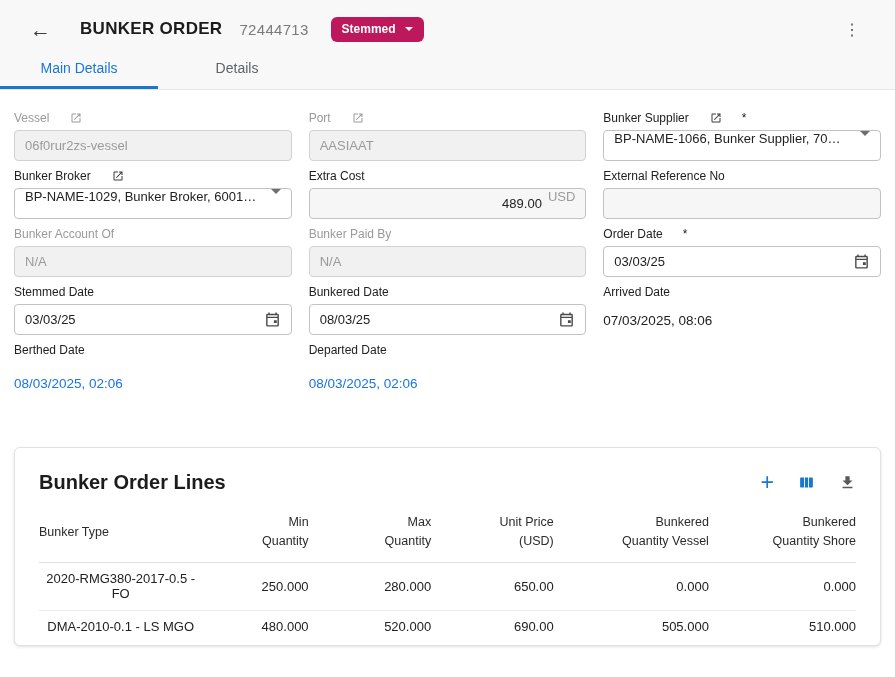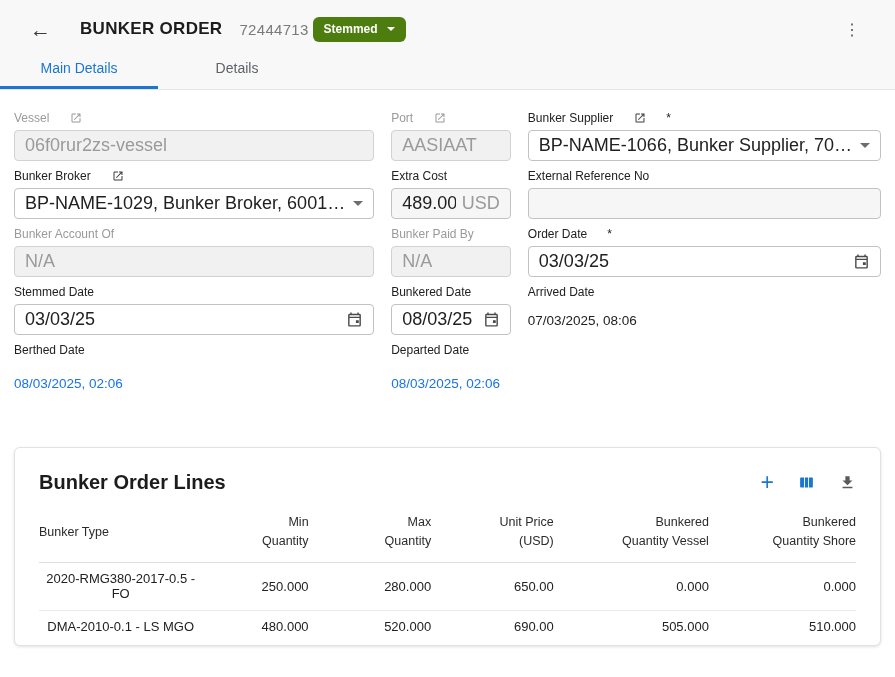--- a/index.html
+++ b/index.html
@@ -8,38 +8,38 @@
     width:895px; height:677px; overflow:hidden;
     background:#ffffff; color:#212121;
     font-family:"Liberation Sans", sans-serif;
   }
   
   .header { background:#f8f8f8; border-bottom:1px solid #e6e6e6; }
   .header-top { display:flex; align-items:center; padding:15px 30px 2px 30px; height:45px; }
   .back-btn { font-size:21px; color:#3c3c3c; cursor:pointer; line-height:1; width:26px; }
   .page-title { font-size:17px; font-weight:700; letter-spacing:.3px; margin-left:24px; color:#1c1c1c; }
   .order-no { font-size:15px; color:#7a7a7a; margin-left:17px; letter-spacing:.3px; }
-  .status-badge { margin-left:4px; background:#4d7c0f; color:#fff; font-size:12px; font-weight:700;
+  .status-badge { margin-left:22px; background:#be185d; color:#fff; font-size:12px; font-weight:700;
     padding:5px 11px 6px; border-radius:6px; display:flex; align-items:center; gap:9px; cursor:pointer; }
   .badge-caret { width:0; height:0; border-left:4px solid transparent; border-right:4px solid transparent; border-top:4px solid #fff; }
   .kebab-btn { margin-left:auto; color:#5a5a5a; font-size:16px; letter-spacing:1px; cursor:pointer; padding:2px 4px; }
   
   .tabs { display:flex; margin-top:4px; }
   .tab { width:158px; text-align:center; font-size:14px; font-weight:500; padding:11px 0 10px;
          color:#5f6368; cursor:pointer; border-bottom:3px solid transparent; }
   .tab.active { color:#1976d2; border-bottom-color:#1976d2; }
   
   .form-grid { display:grid; grid-template-columns:1fr 1fr 1fr; column-gap:17px; padding:21px 14px 0; }
   .field { margin-bottom:8px; min-height:50px; }
   .field-label { font-size:12px; color:#212121; display:flex; align-items:center; gap:21px; margin-bottom:5px; line-height:14px; }
   .field-label.muted { color:#9a9a9a; }
   .field-label .req { margin-left:-1px; }
   .ext-icon svg { width:12px; height:12px; display:block; }
-  .control { height:31px; border:1px solid #c2c2c2; border-radius:4px; display:flex; align-items:center;
-             padding:0 10px; font-size:18px; background:#fff; width:100%; }
+  .control { height:31px; border:1px solid #c2c2c2; border-radius:4px; display:flex; 
+             padding:0 10px; font-size:13px; background:#fff; width:100%; }
   .control.disabled { background:#f1f1f1; border-color:#d2d2d2; color:#9a9a9a; }
   .control.filled { background:#f6f6f6; }
   .control input.raw { border:none; outline:none; background:transparent; font:inherit; color:inherit; width:100%; padding:0; }
   .control input.num { text-align:right; }
   .select-control { justify-content:space-between; cursor:pointer; }
   .select-value { white-space:nowrap; overflow:hidden; text-overflow:ellipsis; }
   .dd-caret { width:0; height:0; border-left:5px solid transparent; border-right:5px solid transparent;
               border-top:5px solid #6e6e6e; margin-left:8px; flex:none; }
   .suffix { color:#9a9a9a; margin-left:6px; flex:none; }
   .cal-btn { margin-left:auto; flex:none; cursor:pointer; display:flex; align-items:center; }

